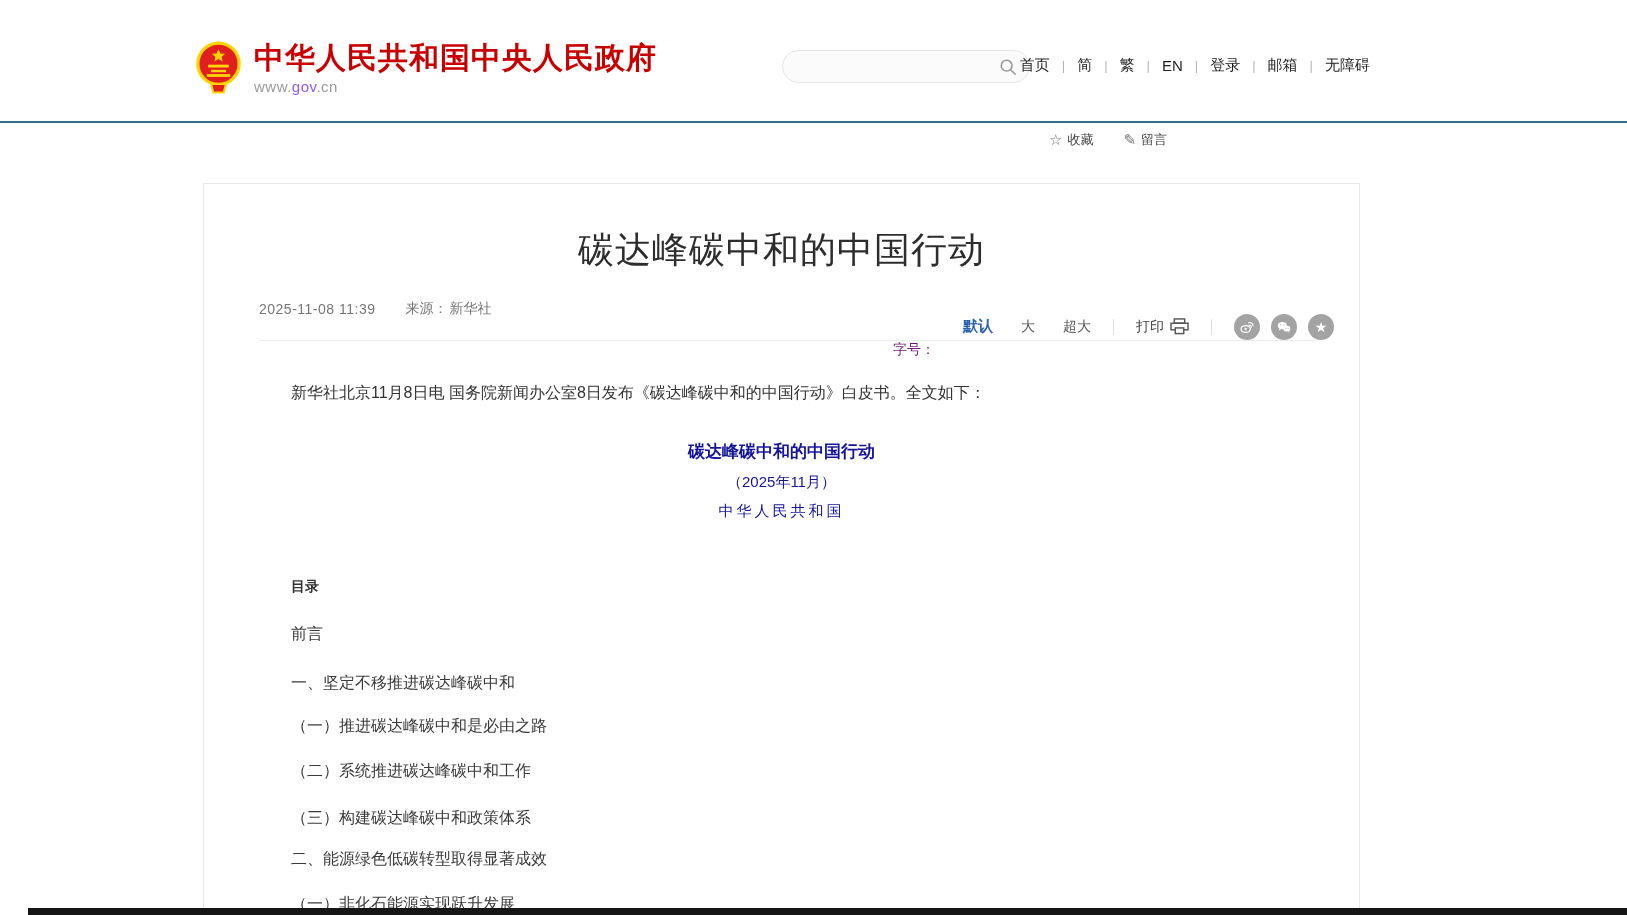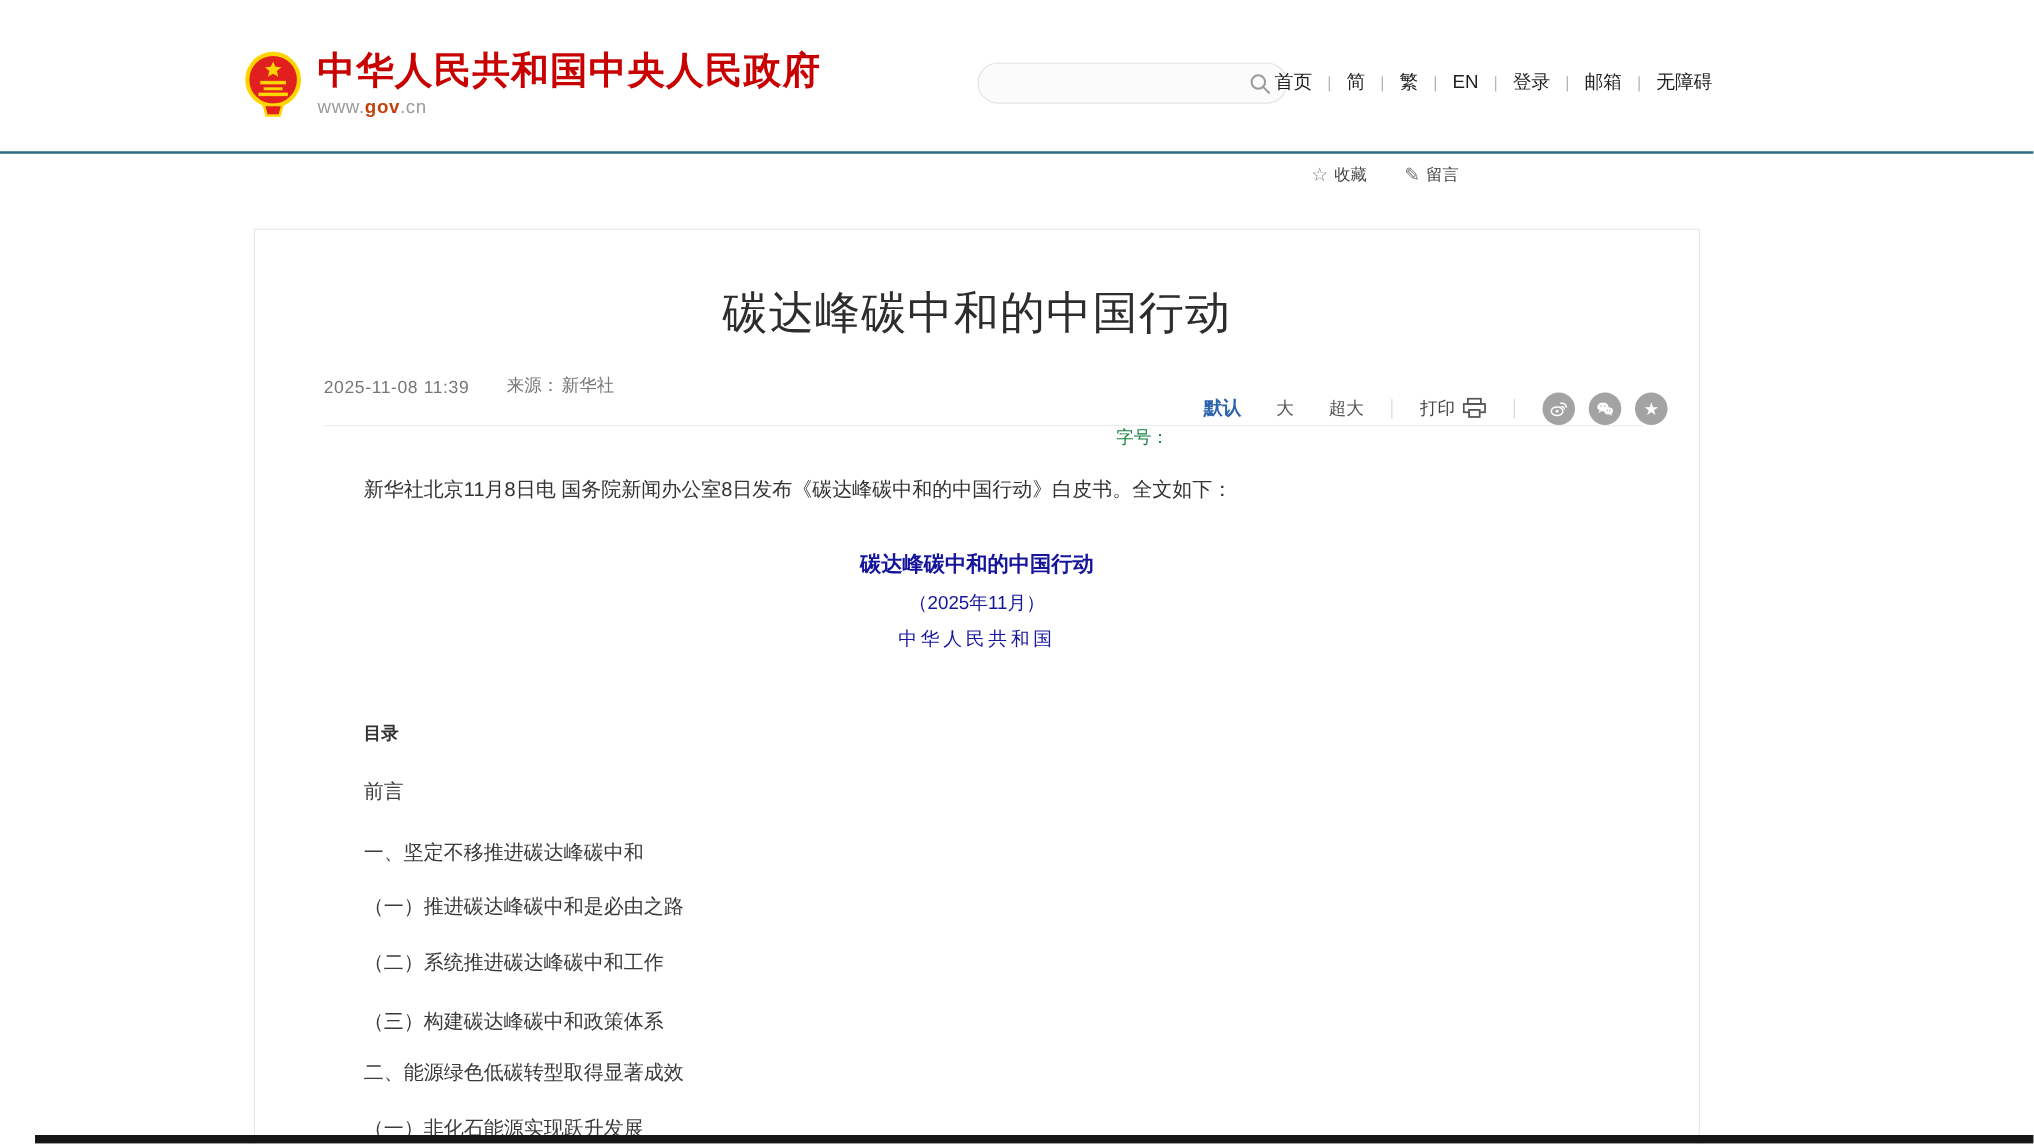--- a/index.html
+++ b/index.html
@@ -1,25 +1,25 @@
 <!DOCTYPE html>
 <html><head>
 <meta charset="utf-8">
 <style>
   * { margin:0; padding:0; box-sizing:border-box; }
   html,body { width:1627px; height:915px; background:#fff; font-family:"Liberation Sans","DejaVu Sans",sans-serif; }
   .page { position:relative; width:1627px; height:915px; overflow:hidden; background:#fff; }
 
   
-  .logo-wrap { position:absolute; left:195px; top:40px; display:flex; align-items:flex-start; }
+  .logo-wrap { position:absolute; left:195px; top:40px; display:flex; align-items:center; }
   .emblem { width:47px; height:55px; }
   .brand { margin-left:12px; }
   .site-title { font-size:30px; font-weight:700; color:#c80000; letter-spacing:1px; line-height:34px; }
   .site-url { margin-top:3px; font-size:15px; color:#9a9a9a; letter-spacing:.5px; }
-  .site-url .hl { color:#c2410c; font-weight:700; }
+  .site-url .hl { color:#8b5cf6; font-weight:400; }
 
   .search-bar { position:absolute; left:782px; top:50px; width:248px; height:33px; background:#fbfbfb; border:1px solid #e5e5e5; border-radius:17px; display:flex; align-items:center; }
   .search-input { flex:1; height:100%; border:none; outline:none; background:transparent; padding:0 8px 0 16px; font-size:14px; color:#333; }
   .search-icon { width:18px; height:18px; margin-right:12px; cursor:pointer; flex:0 0 auto; }
 
   .top-nav { position:absolute; top:56px; right:255px; display:flex; align-items:center; font-size:15px; color:#1f1f1f; white-space:nowrap; }
   .top-nav .nav-link { cursor:pointer; padding:0 2px; }
   .top-nav .sep { color:#b5b5b5; margin:0 10px; font-size:13px; }
 
   .header-divider { position:absolute; left:0; top:121px; width:100%; height:2px; background:#2e6e87; }
@@ -32,21 +32,21 @@
   
   .article { position:absolute; left:203px; top:183px; width:1157px; height:740px; background:#fff; border:1px solid #e9e9e9; }
   .article-title { position:absolute; left:0; top:42px; width:100%; text-align:center; font-size:36px; font-weight:500; color:#2d2d2d; letter-spacing:1px; }
 
   .meta-left { position:absolute; left:55px; top:116px; display:flex; align-items:center; font-size:14px; color:#767676; }
   .meta-date { letter-spacing:.5px; }
   .meta-srclab { margin-left:30px; }
   .meta-src { margin-left:2px; }
 
   .meta-right { position:absolute; right:25px; top:110px; display:flex; align-items:center; font-size:14px; color:#555; }
-  .fs-label { color:#15803d;margin-top:47px; }
+  .fs-label { color:#701a75;margin-top:47px; }
   .fs-opt { margin-left:28px; cursor:pointer; }
   .fs-default { color:#2c63ad; font-weight:700; font-size:15px; }
   .vsep { width:1px; height:16px; background:#dcdcdc; margin:0 22px; }
   .print-group { display:flex; align-items:center; gap:6px; cursor:pointer; color:#444; }
   .share-icons { display:flex; align-items:center; gap:11px; }
   .circle-icon { width:26px; height:26px; border-radius:50%; background:#a3a3a3; display:flex; align-items:center; justify-content:center; cursor:pointer; }
   .circle-icon svg { width:16px; height:16px; }
   .circle-icon .star-glyph { color:#fff; font-size:14px; line-height:1; }
 
   .meta-divider { position:absolute; left:55px; right:45px; top:156px; border-top:1px solid #ededed; }

